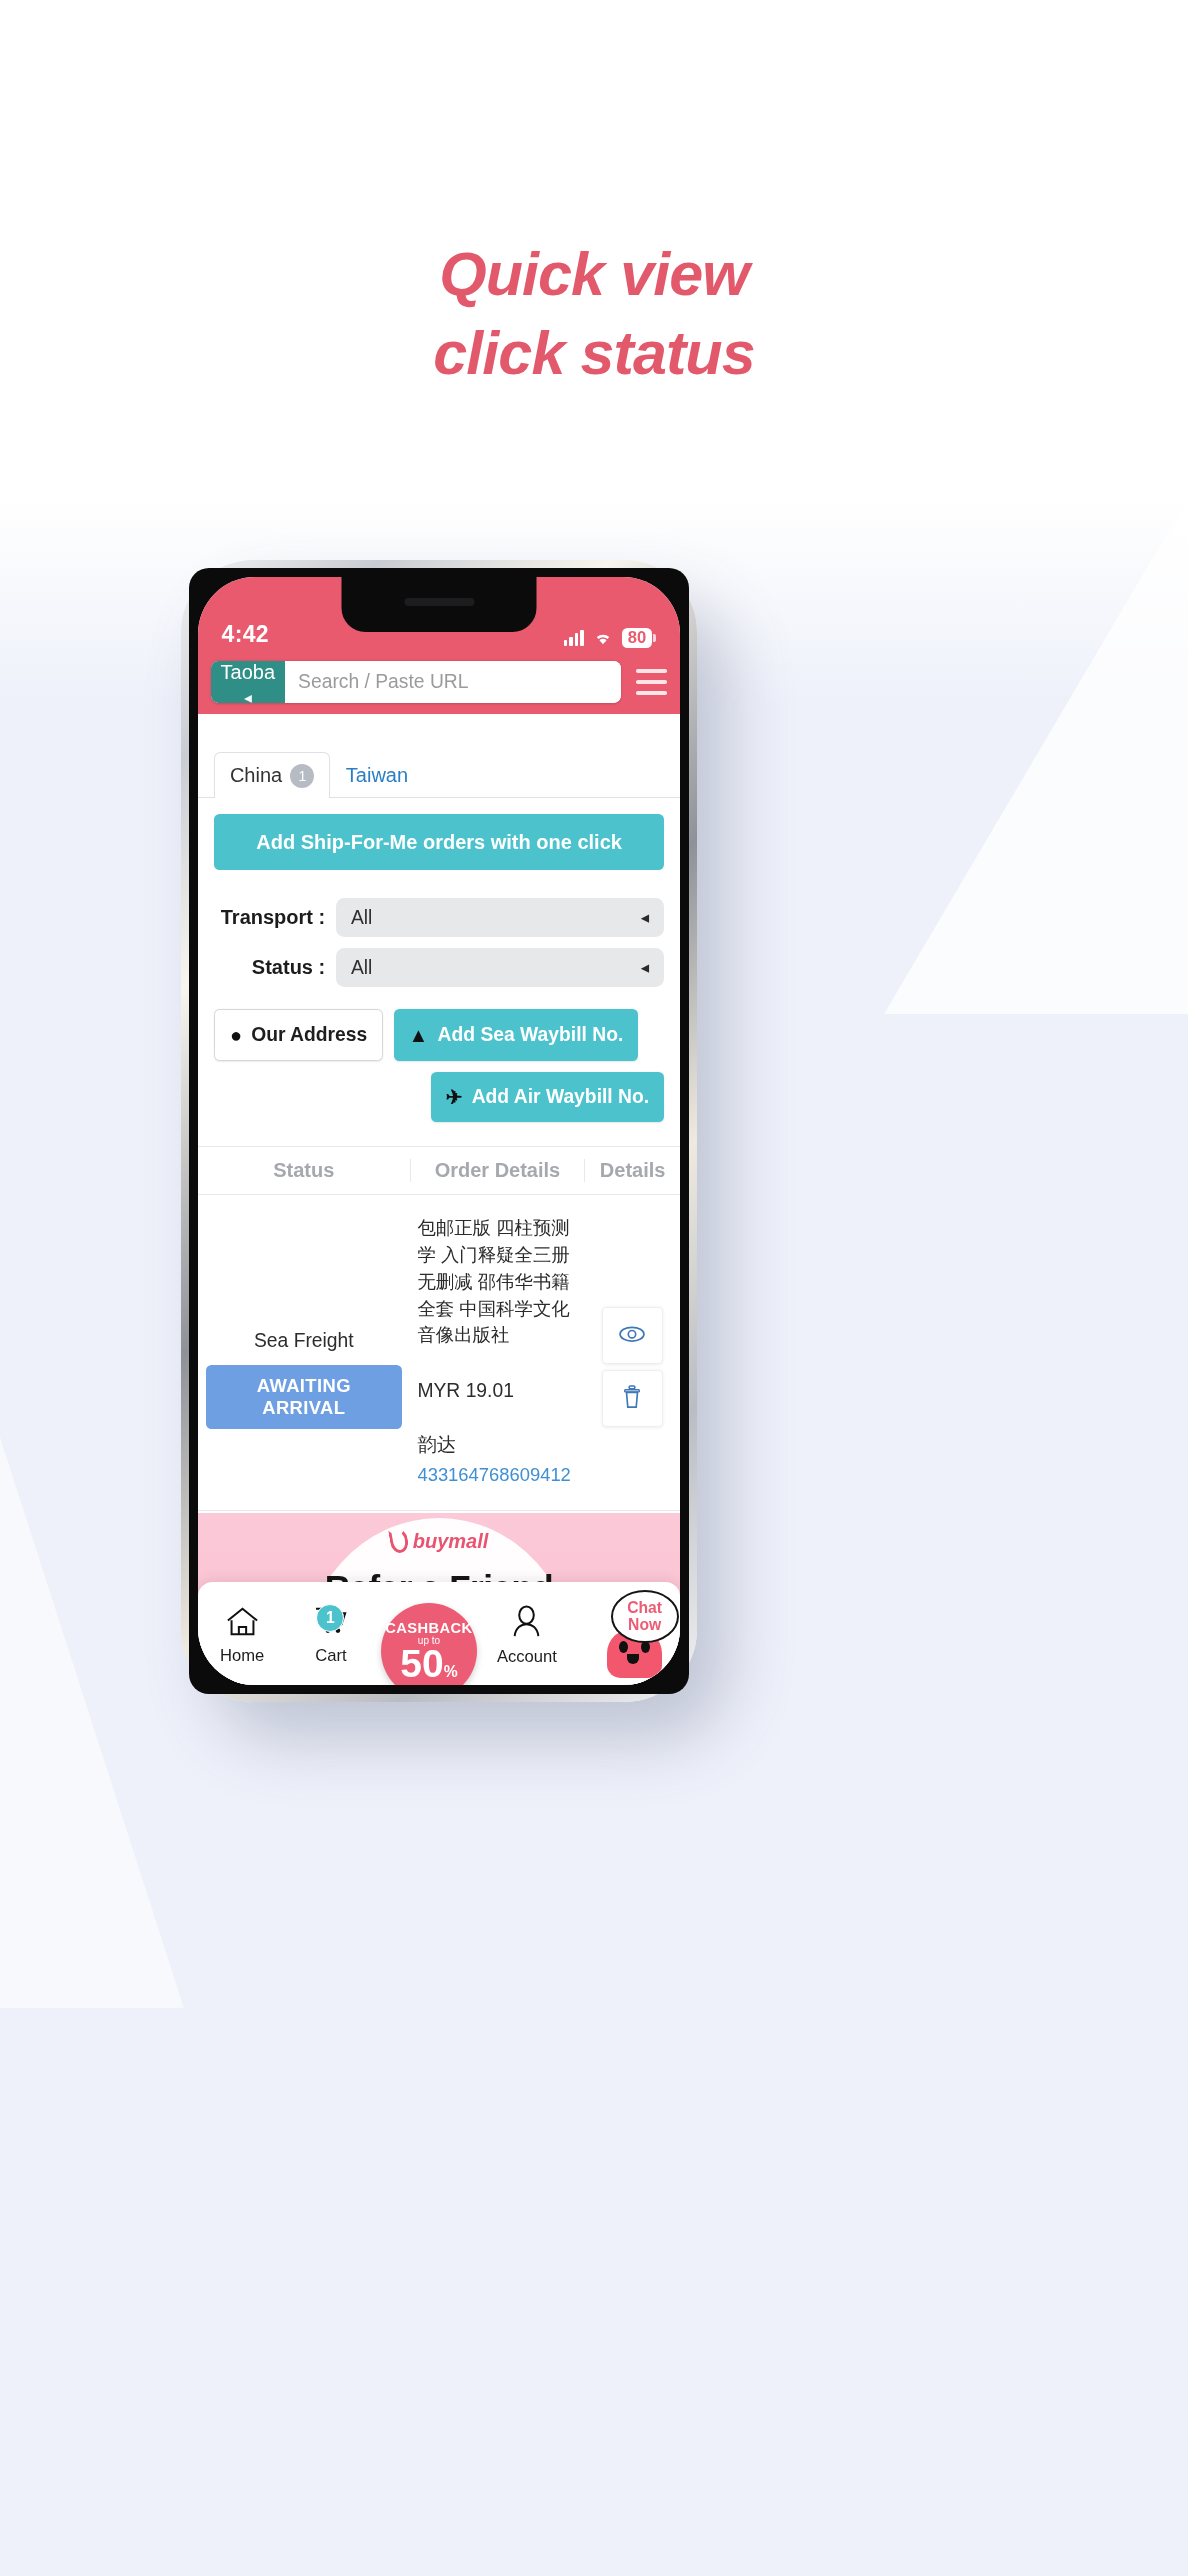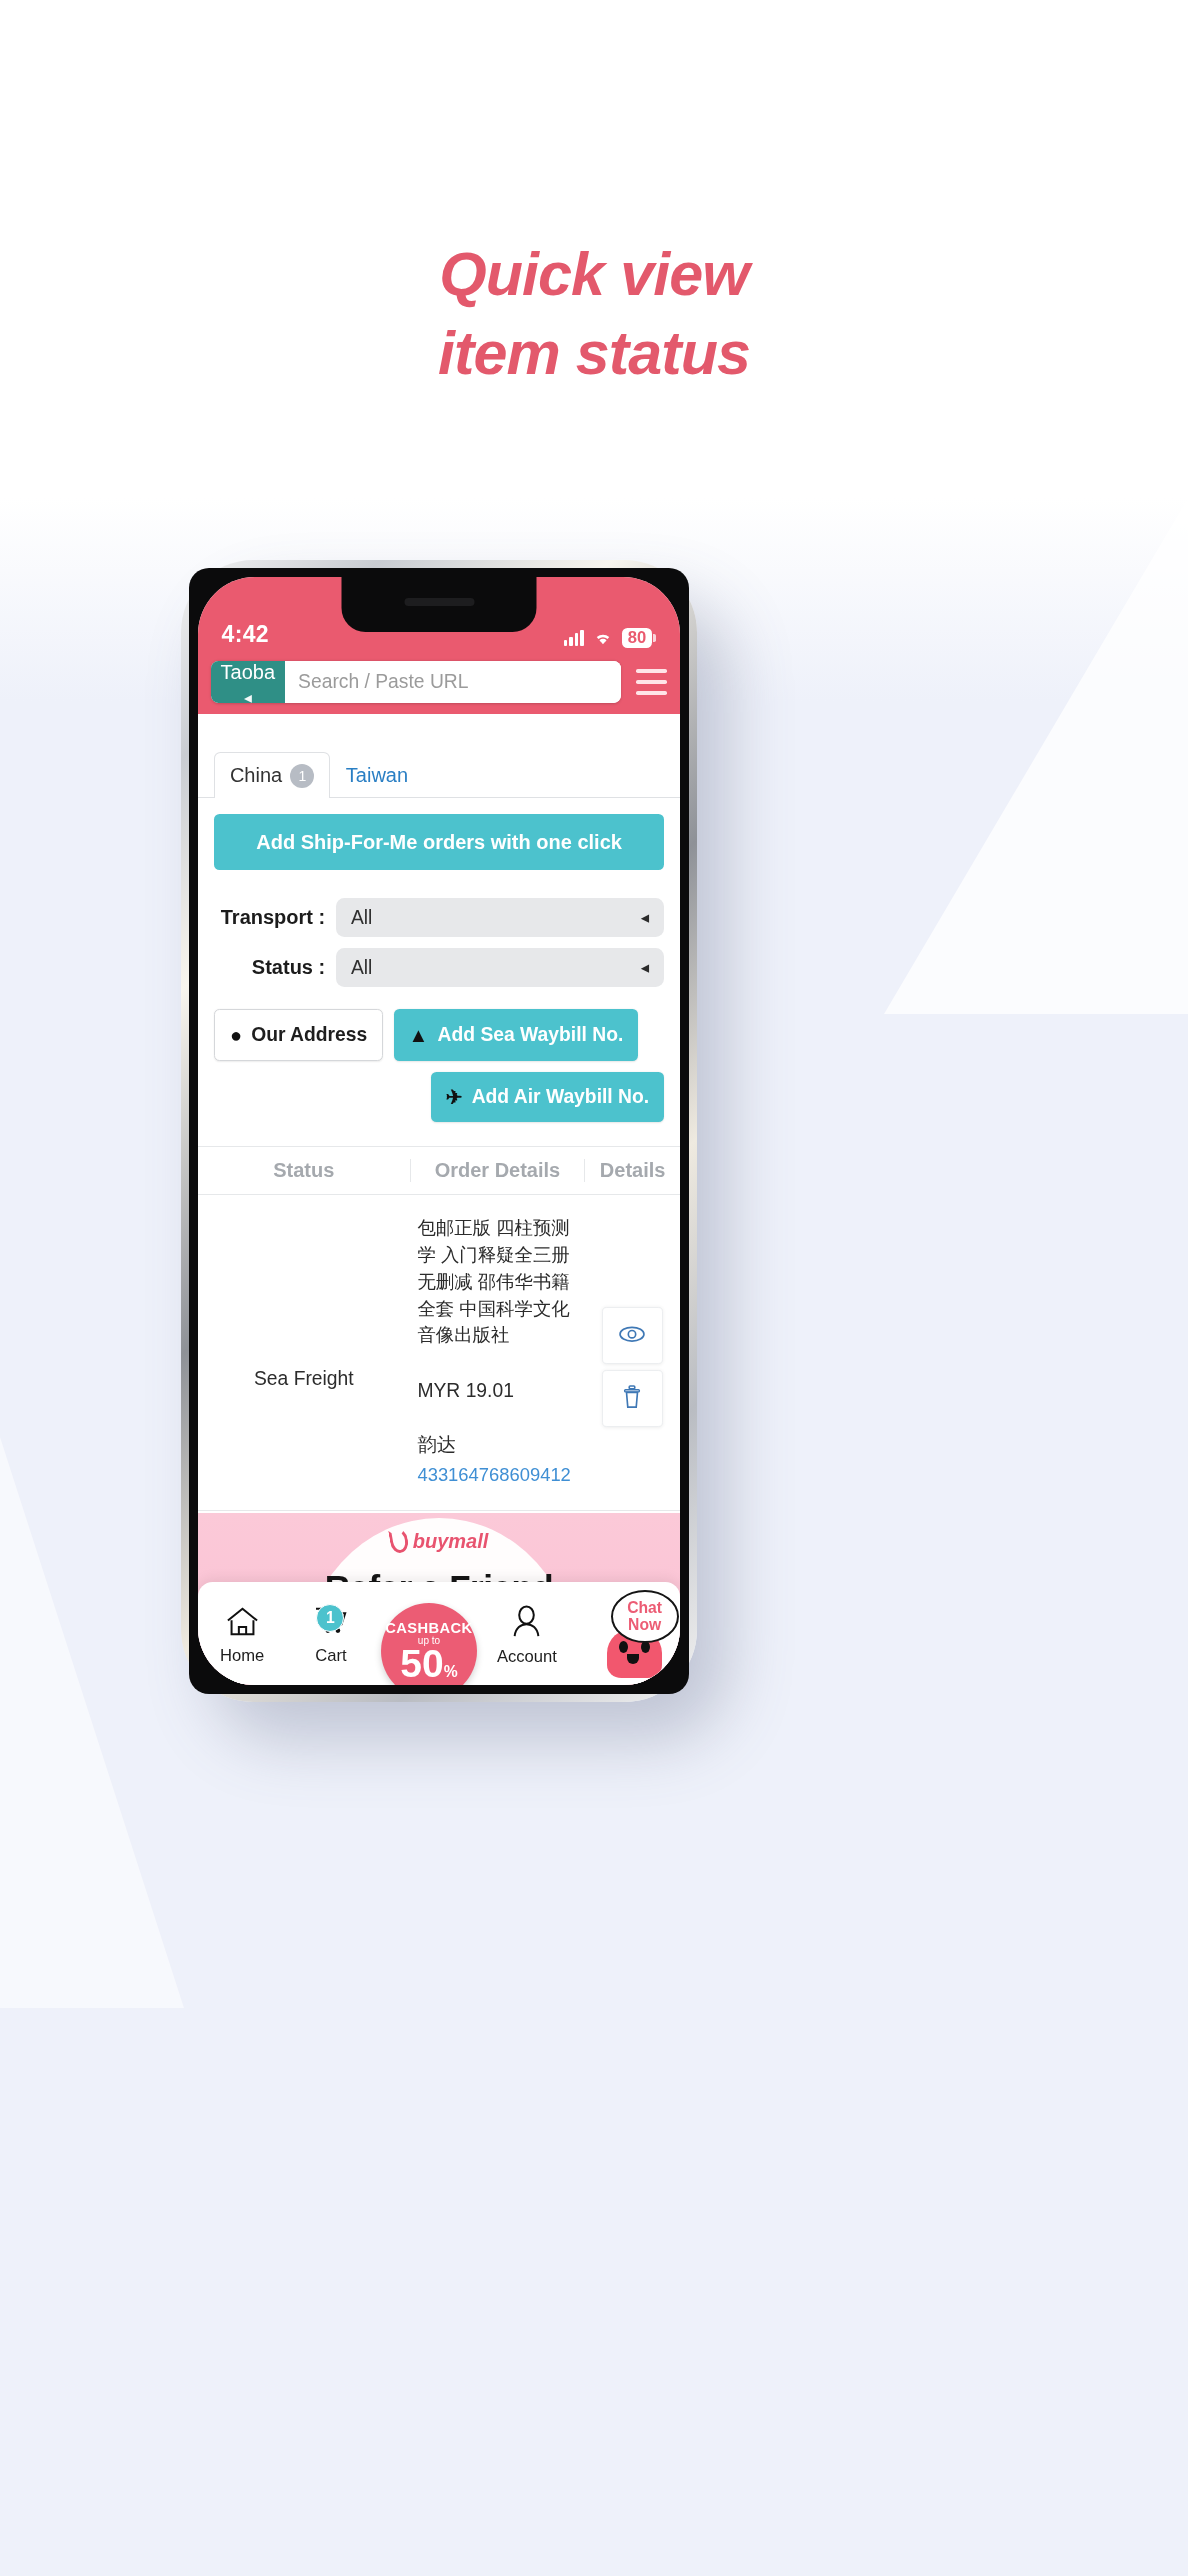--- a/index.html
+++ b/index.html
@@ -553,21 +553,21 @@
 </head>
 <body>
 
 <div id="bg-white-top"></div>
 <div id="bg-white-fade"></div>
 <div id="bg-diag-right"></div>
 <div id="bg-diag-left"></div>
 
 <div id="headline">
   <span class="hl-line">Quick view</span>
-  <span class="hl-line">item status</span>
+  <span class="hl-line">click status</span>
 </div>
 
 <div id="phone">
  <div id="phone-bezel">
   <div id="phone-screen">
 
     <div id="notch">
       <div id="notch-speaker"></div>
     </div>
 
@@ -667,20 +667,21 @@
       <div id="order-table">
         <div id="table-head">
           <div class="col-status">Status</div>
           <div class="col-order">Order Details</div>
           <div class="col-detail">Details</div>
         </div>
 
         <div id="table-row">
           <div id="row-status">
             <div class="transport-name">Sea Freight</div>
+            <div class="status-badge">AWAITING ARRIVAL</div>
           </div>
           <div id="row-order">
             <div class="prod-title">包邮正版 四柱预测学 入门释疑全三册 无删减 邵伟华书籍全套 中国科学文化音像出版社</div>
             <div class="prod-price">MYR 19.01</div>
             <div class="courier-name">韵达</div>
             <div class="tracking-no">433164768609412</div>
           </div>
           <div id="row-detail">
             <div class="icon-btn">
               <span>

